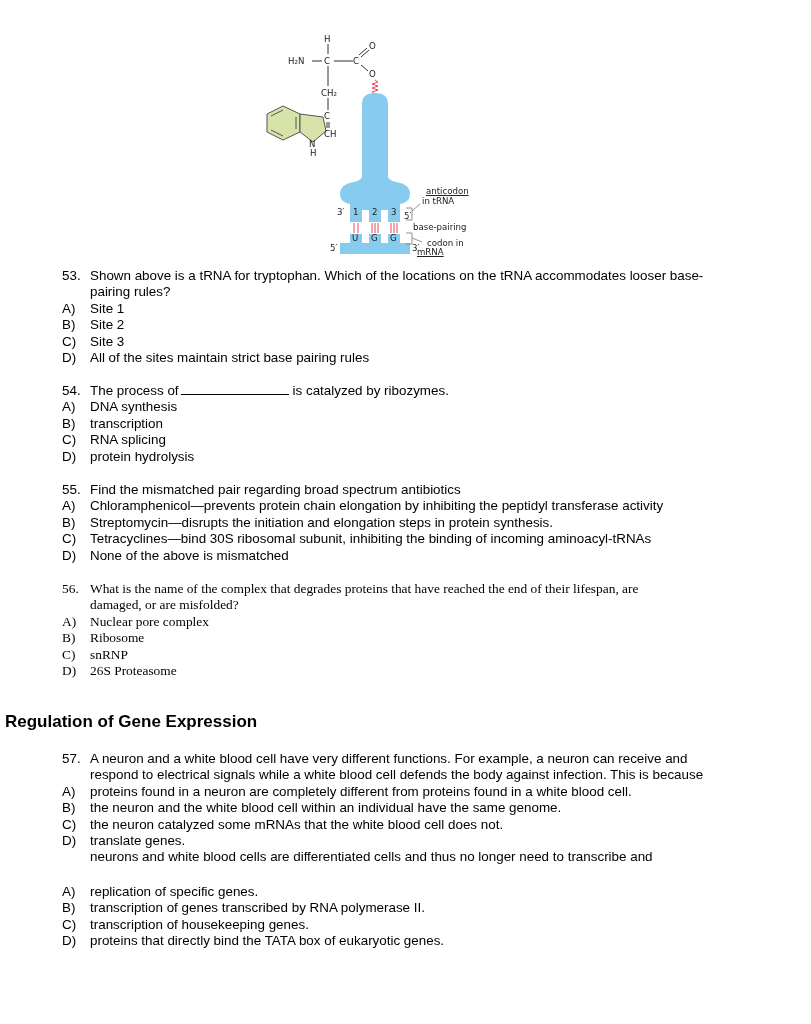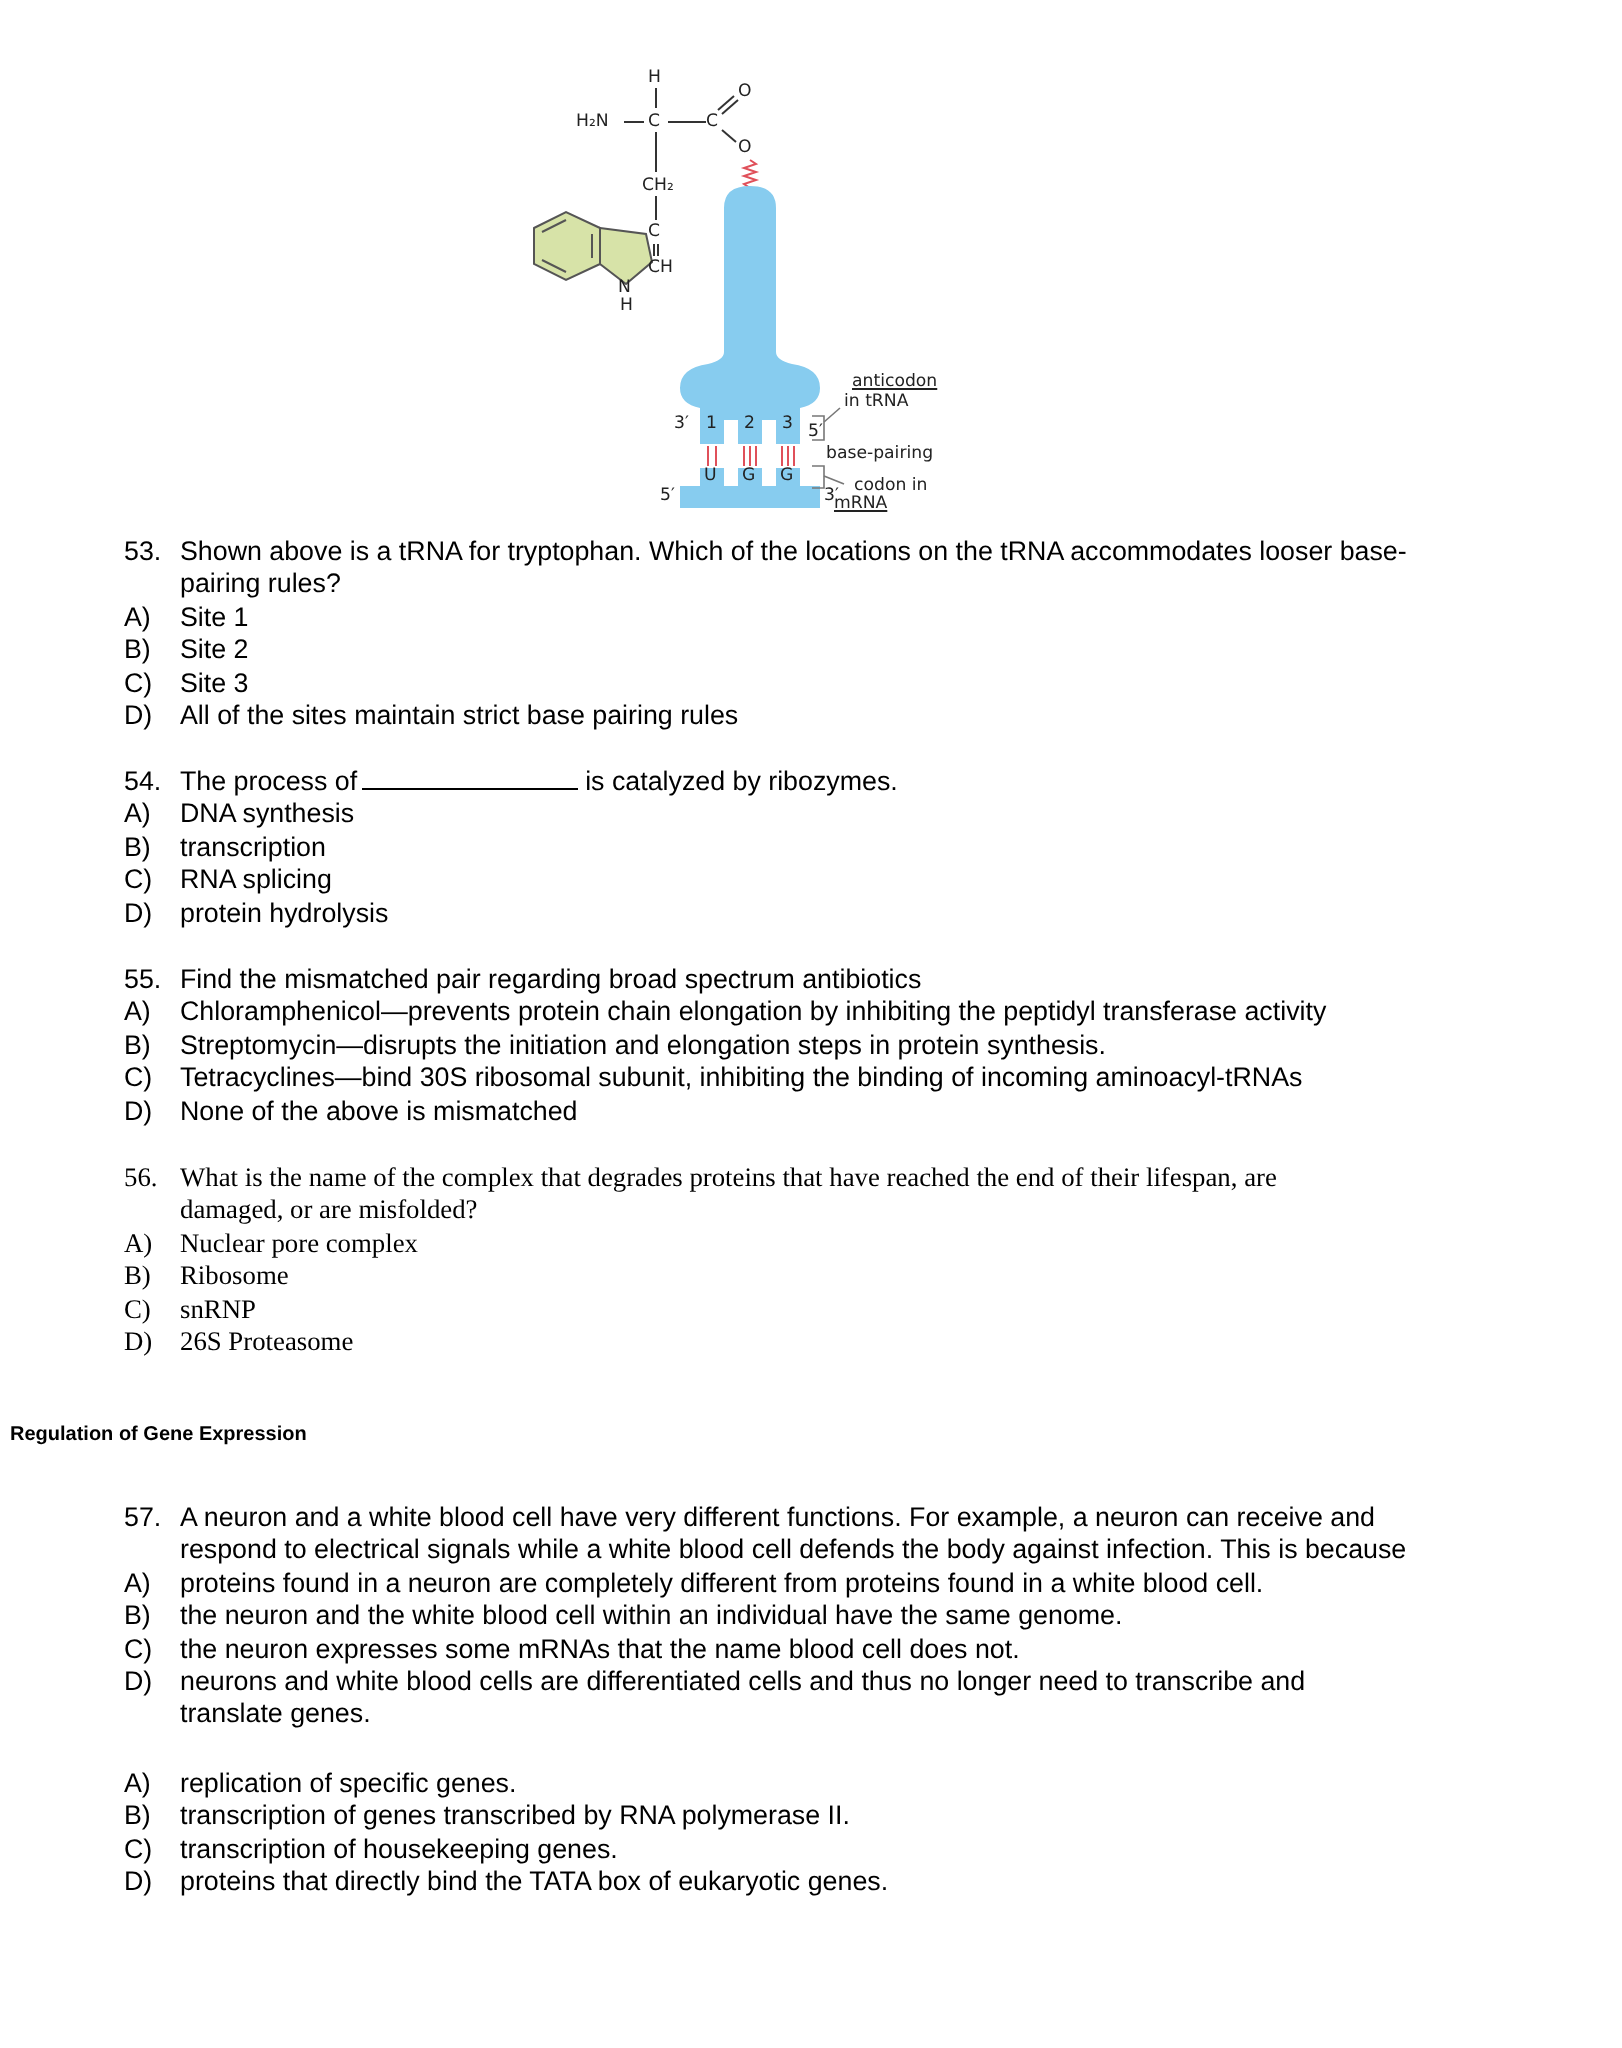--- a/index.html
+++ b/index.html
@@ -8,21 +8,21 @@
   .diagram { position:absolute; left:250px; top:28px; width:240px; height:235px; }
   .diagram svg { position:absolute; left:0; top:0; }
   .dlabel { position:absolute; font-family:"DejaVu Sans", sans-serif; font-size:8.6px; color:#222; line-height:10px; white-space:nowrap; }
   .q { position:absolute; left:62px; width:700px; line-height:16.4px; }
   .q .stem { display:block; position:relative; padding-left:28px; }
   .q .num { position:absolute; left:0; top:0; }
   .q .opt { display:block; position:relative; padding-left:28px; }
   .q .opt .letter { position:absolute; left:0; top:0; width:28px; }
   .q .opt .otext { display:block; }
   .blank { display:inline-block; width:108px; border-bottom:1px solid #000; height:11px; margin:0 4px 0 2px; vertical-align:baseline; }
-  .section-heading { position:absolute; left:5px; top:712px; font-weight:bold; font-size:10px; }
+  .section-heading { position:absolute; left:5px; top:712px; font-weight:bold; font-size:17px; }
 </style>
 </head>
 <body>
 
 <div class="diagram">
   <svg width="240" height="235" viewBox="0 0 240 235">
 
     <line x1="78" y1="16" x2="78" y2="26" stroke="#333" stroke-width="1"></line>
     <line x1="62" y1="33" x2="72" y2="33" stroke="#333" stroke-width="1"></line>
     <line x1="84" y1="33" x2="103" y2="33" stroke="#333" stroke-width="1"></line>
@@ -202,26 +202,26 @@
   <span class="opt">
       <span class="letter">A)</span>
       <span class="otext">proteins found in a neuron are completely different from proteins found in a white blood cell.</span>
     </span>
   <span class="opt">
       <span class="letter">B)</span>
       <span class="otext">the neuron and the white blood cell within an individual have the same genome.</span>
     </span>
   <span class="opt">
       <span class="letter">C)</span>
-      <span class="otext">the neuron expresses some mRNAs that the name blood cell does not.</span>
-    </span>
-  <span class="opt">
-      <span class="letter">D)</span>
+      <span class="otext">the neuron catalyzed some mRNAs that the white blood cell does not.</span>
+    </span>
+  <span class="opt">
+      <span class="letter">D)</span>
+      <span class="otext">translate genes.</span>
       <span class="otext">neurons and white blood cells are differentiated cells and thus no longer need to transcribe and</span>
-      <span class="otext">translate genes.</span>
     </span>
 </div>
 
 <div class="q" style="top:884px;">
   <span class="opt">
       <span class="letter">A)</span>
       <span class="otext">replication of specific genes.</span>
     </span>
   <span class="opt">
       <span class="letter">B)</span>

